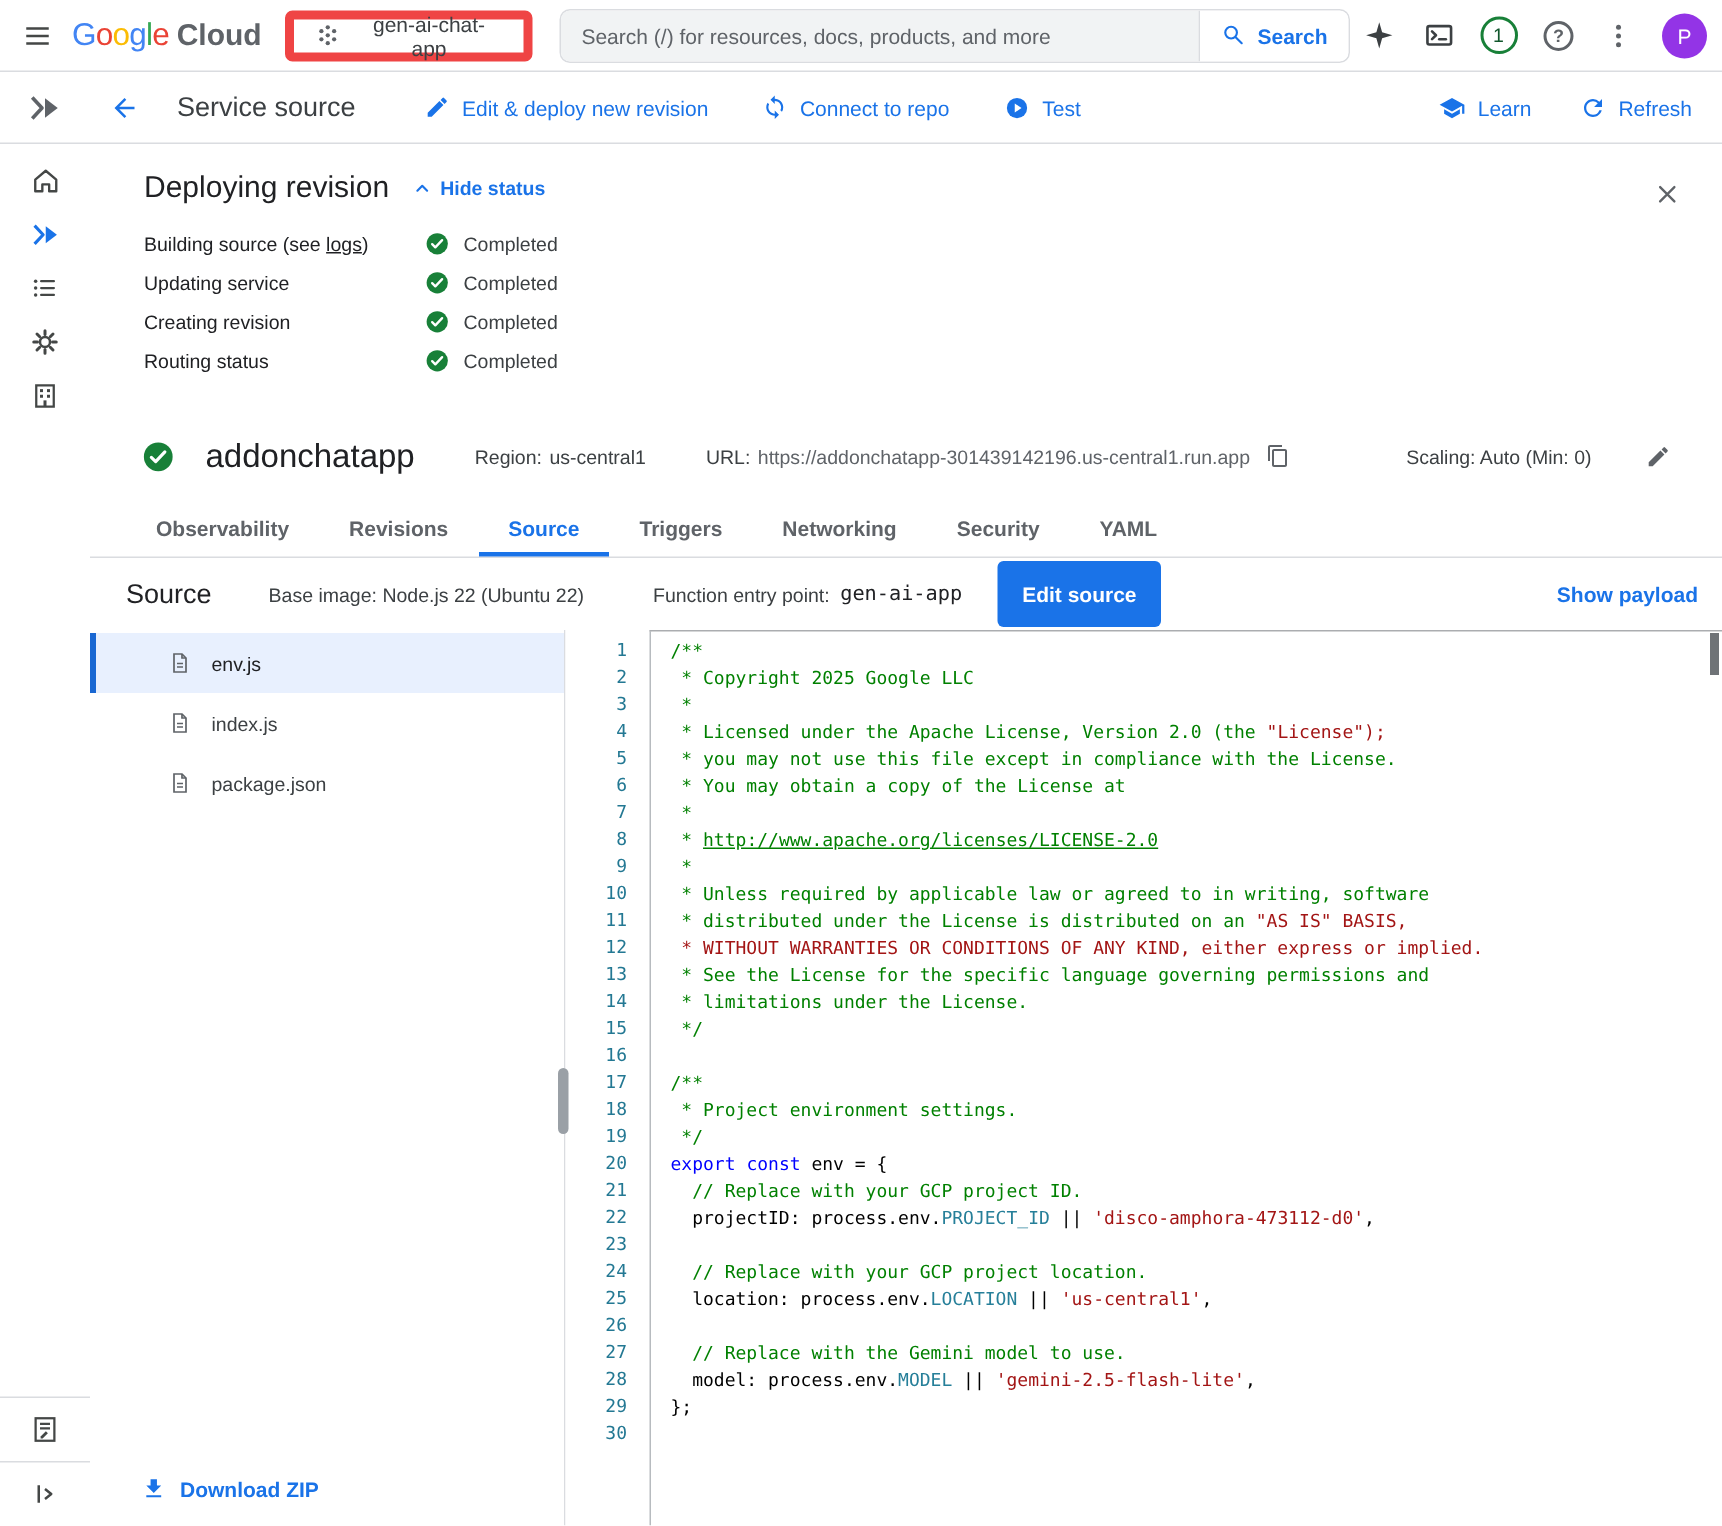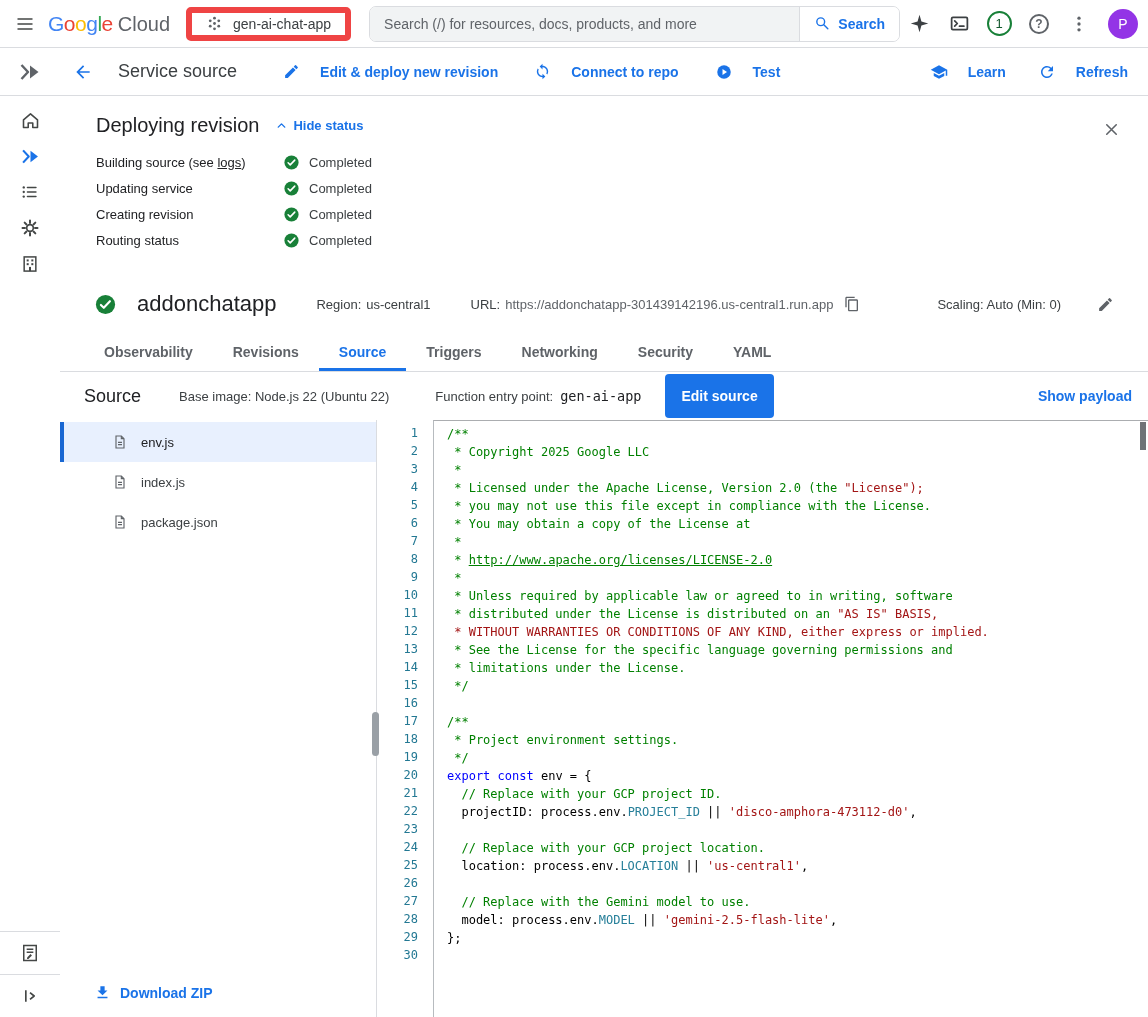--- a/index.html
+++ b/index.html
@@ -10,37 +10,37 @@
     display:flex; flex-direction:column;
   }
   svg { display:block; }
 
   
   .topbar { height:48px; flex:0 0 48px; display:flex; align-items:center; border-bottom:1px solid #dadce0; padding:0 10px 0 6px; }
   .iconbtn { width:38px; height:38px; display:flex; align-items:center; justify-content:center; color:#444746; border-radius:50%; cursor:pointer; flex:0 0 auto; }
   .logo { display:flex; align-items:baseline; margin:0 16px 0 4px; font-size:21px; letter-spacing:-0.5px; }
   .gl { font-weight:500; }
   .c-blue{color:#4285F4}.c-red{color:#EA4335}.c-yel{color:#FBBC04}.c-grn{color:#34A853}
-  .l-cloud { color:#5f6368; margin-left:5px; font-size:20px; font-weight:400; letter-spacing:0; }
+  .l-cloud { color:#5f6368; margin-left:5px; font-size:20px; font-weight:700; letter-spacing:0; }
   .proj-btn { display:flex; align-items:center; gap:10px; border:6px solid #ef4444; background:#fff; border-radius:5px; height:34px; padding:0 14px; font-size:14px; color:#3c4043; font-family:inherit; cursor:pointer; }
   .search-wrap { display:flex; margin-left:18px; width:531px; height:36px; border:1px solid #dadce0; border-radius:7px; overflow:hidden; }
   .search-input { flex:1; border:0; outline:0; background:#f1f3f4; padding:0 14px; font-size:14px; color:#202124; font-family:inherit; }
   .search-input::placeholder { color:#5f6368; }
   .search-btn { display:flex; align-items:center; gap:7px; background:#fff; border:0; border-left:1px solid #dadce0; padding:0 14px; color:#1a73e8; font-size:14px; font-weight:700; font-family:inherit; cursor:pointer; }
   .topbar-right { margin-left:auto; display:flex; align-items:center; gap:2px; }
   .badge-circle { width:25px; height:25px; border:2px solid #188038; border-radius:50%; display:flex; align-items:center; justify-content:center; font-size:13px; color:#11572c; font-weight:500; }
   .help-circle { width:20px; height:20px; border:2px solid #5f6368; border-radius:50%; display:flex; align-items:center; justify-content:center; font-size:12px; color:#5f6368; font-weight:700; }
   .avatar { width:30px; height:30px; border-radius:50%; background:#9334e6; color:#fff; display:flex; align-items:center; justify-content:center; font-size:14px; margin-left:8px; cursor:pointer; }
 
   
   .actionbar { height:48px; flex:0 0 48px; display:flex; align-items:center; border-bottom:1px solid #dadce0; }
   .product-slot { width:60px; display:flex; justify-content:center; color:#5f6368; }
   .back-btn { color:#1a73e8; margin-left:4px; }
   .ab-title { font-size:18px; font-weight:400; color:#3c4043; margin-left:16px; }
-  .ab-link { display:flex; align-items:center; gap:20px; color:#1a73e8; font-size:14px; font-weight:700; cursor:pointer; }
+  .ab-link { display:flex; align-items:center; gap:8px; color:#1a73e8; font-size:14px; font-weight:400; cursor:pointer; }
   .ab-link.first { margin-left:46px; }
   .ab-link + .ab-link { margin-left:36px; }
   .ab-right { margin-left:auto; display:flex; align-items:center; gap:32px; margin-right:20px; }
   .ab-right .ab-link { margin-left:0; }
 
   
   .shell { flex:1; display:flex; min-height:0; }
   .rail { width:60px; flex:0 0 60px; display:flex; flex-direction:column; align-items:center; padding-top:6px; }
   .rail-item { width:48px; height:36px; display:flex; align-items:center; justify-content:center; color:#444746; cursor:pointer; }
   .rail-item.active { color:#1a73e8; }

